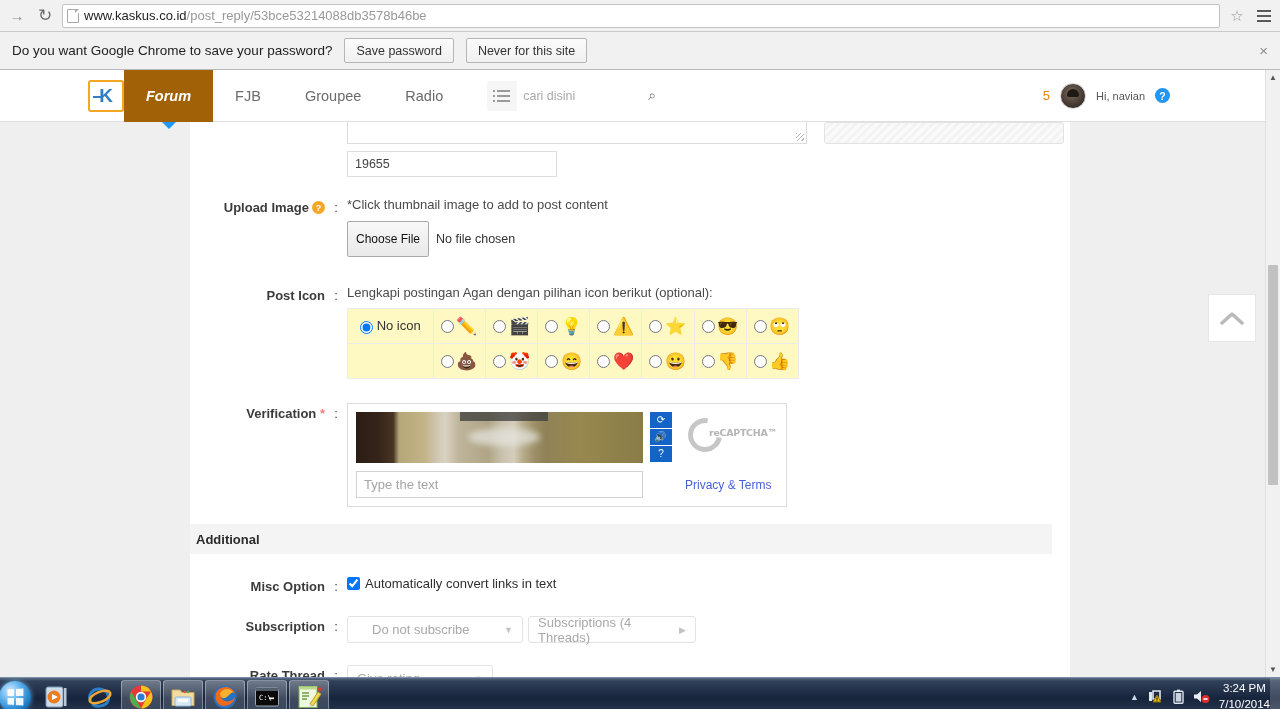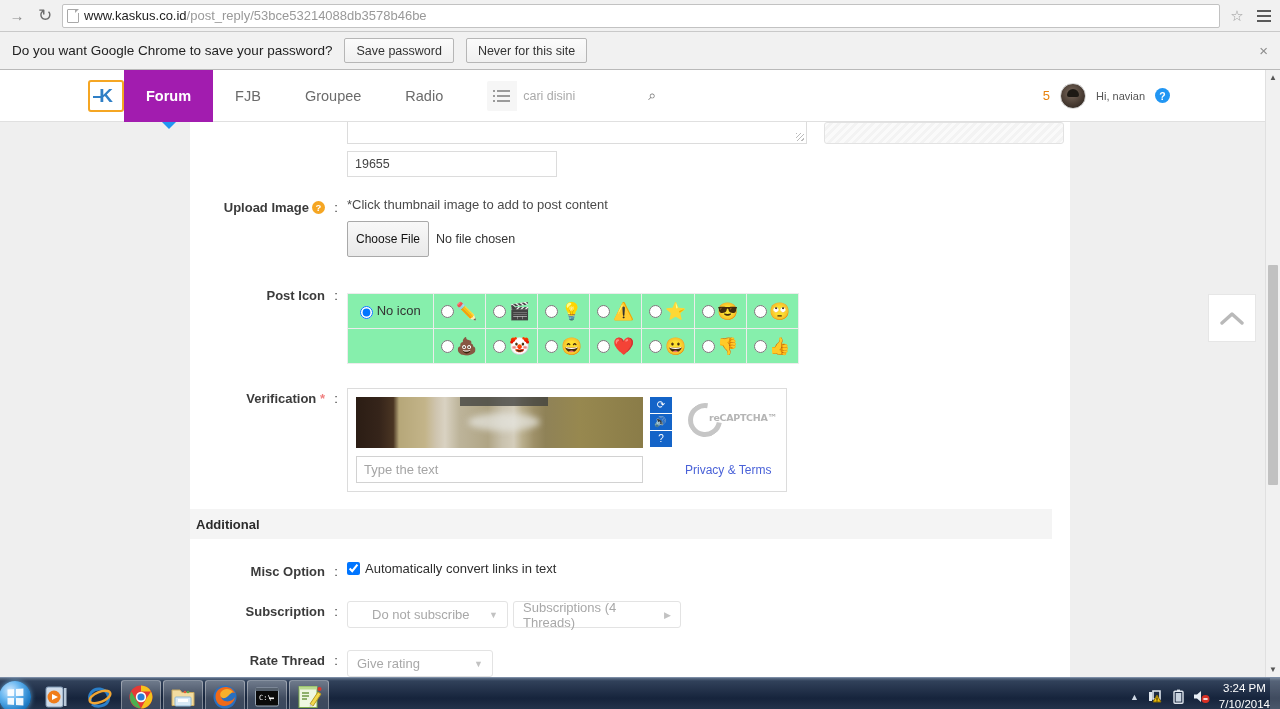--- a/index.html
+++ b/index.html
@@ -84,21 +84,21 @@
   }
   .logo::before {
     content:''; position:absolute; left: 3px; top: 14px;
     width: 9px; height: 2px; background: #2f7fc6;
   }
   .tab {
     height: 52px; padding: 0 22px; display: flex; align-items: center;
     font-size: 14.5px; color: #6b6b6b;
   }
   .tab.active {
-    background: #a21caf; color: #fff; font-weight: bold; position: relative;
+    background: #a16207; color: #fff; font-weight: bold; position: relative; font-style: italic;
   }
   .tab.active::after {
     content:''; position:absolute; bottom:-7px; left: 50%;
     margin-left: -7px; border: 7px solid transparent;
     border-top-color: #2196f3; border-bottom: 0;
   }
   .search-wrap {
     display: flex; align-items: center; margin-left: 22px;
     height: 30px; background: #f6f6f6; border-radius: 2px;
   }
@@ -180,21 +180,21 @@
   .file-row { display:flex; align-items:center; gap: 7px; margin-top: 9px; }
   .choose-file {
     height: 16px; padding: 17px 8px; font-size: 12px; color: #111;
     background: linear-gradient(#f8f8f8,#e9e9e9);
     border: 1px solid #a9a9a9; border-radius: 2px;
     display:flex; align-items:center;
   }
   .no-file { font-size: 12.5px; color: #333; }
 
   
-  .icon-table { border: 1px solid #e4e4e4; border-collapse: collapse; margin-top: 8px; background:#86efac; }
+  .icon-table { border: 1px solid #e4e4e4; border-collapse: collapse; margin-top: 8px; background:#fef9c3; }
   .icon-table td {
     border: 1px solid #ececec; height: 35px; padding: 0 7px;
     vertical-align: middle; white-space: nowrap;
   }
   .icon-table td.noicon { padding: 0 12px; font-size: 13px; color: #333; }
   .ic { font-size: 17px; line-height: 1; display:inline-block; vertical-align: middle; margin-left: 3px; }
   input[type=radio] { vertical-align: middle; margin: 0; }
 
   
   .verif-box {
@@ -403,20 +403,21 @@
           <div class="choose-file">Choose File</div>
           <div class="no-file">No file chosen</div>
         </div>
       </div>
     </div>
 
     <div class="row" style="margin-top:28px;">
       <div class="lbl">Post Icon</div>
       <div class="colon">:</div>
       <div class="fld">
+        <div class="hint">Lengkapi postingan Agan dengan pilihan icon berikut (optional):</div>
         <table class="icon-table">
           <tbody>
               <tr>
             <td class="noicon">
               <input type="radio" checked="" style="">
               <span>No icon</span>
             </td>
             <td><input type="radio" style=""><span class="ic">✏️</span></td>
             <td><input type="radio" style=""><span class="ic">🎬</span></td>
             <td><input type="radio" style=""><span class="ic">💡</span></td>
@@ -475,21 +476,21 @@
           <input type="checkbox" checked="" style="">
           <span>Automatically convert links in text</span>
         </label>
       </div>
     </div>
 
     <div class="row" style="margin-top:22px;">
       <div class="lbl">Subscription</div>
       <div class="colon">:</div>
       <div class="fld" style="display:flex; gap:5px;">
-        <div class="sel" style="width:161px;padding-left:24px;">
+        <div class="sel" style="width:176px;padding-left:24px;">
           <span>Do not subscribe</span>
           <span class="caret">▼</span>
         </div>
         <div class="sel" style="width:168px;">
           <span>Subscriptions (4 Threads)</span>
           <span class="caret" style="padding-left:0; margin-left:-4px;">▶</span>
         </div>
       </div>
     </div>
 

